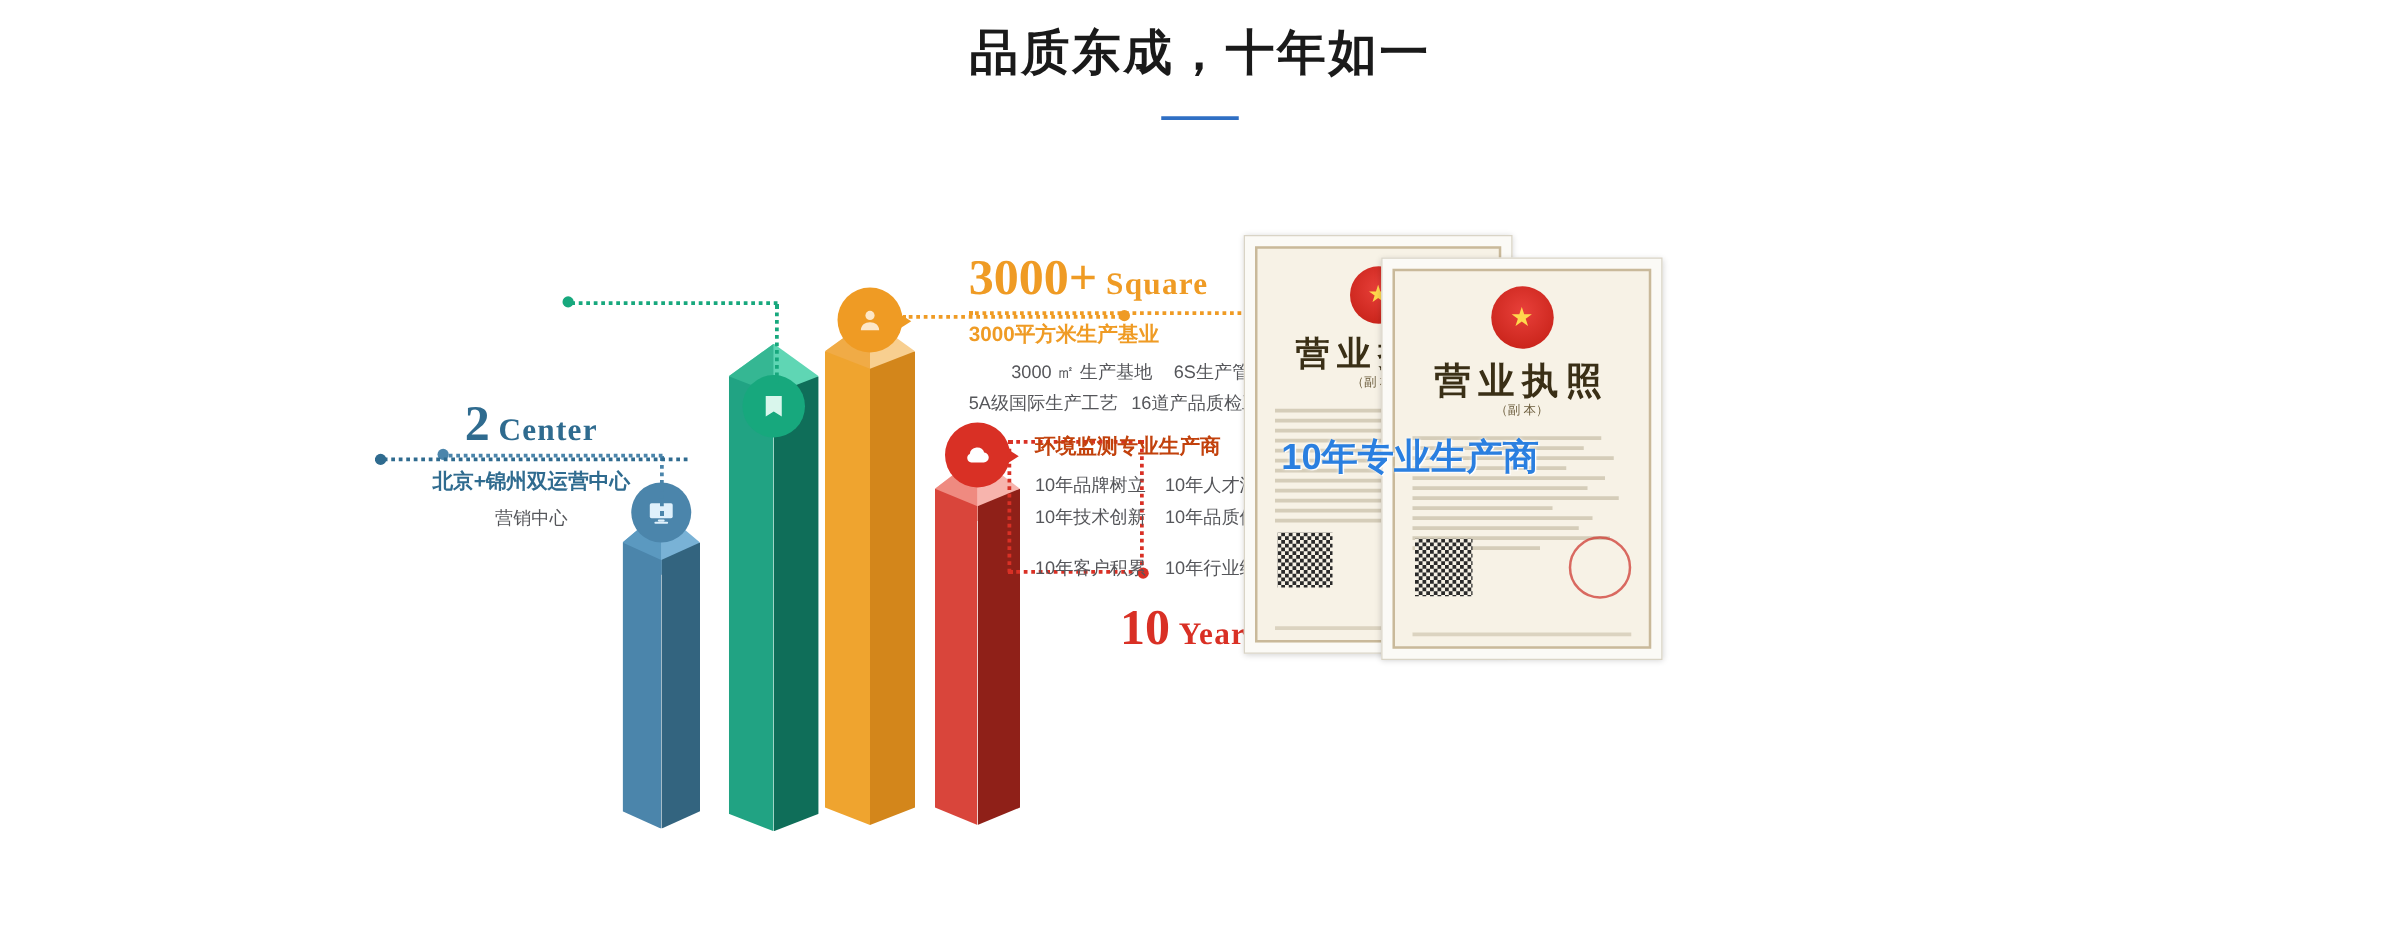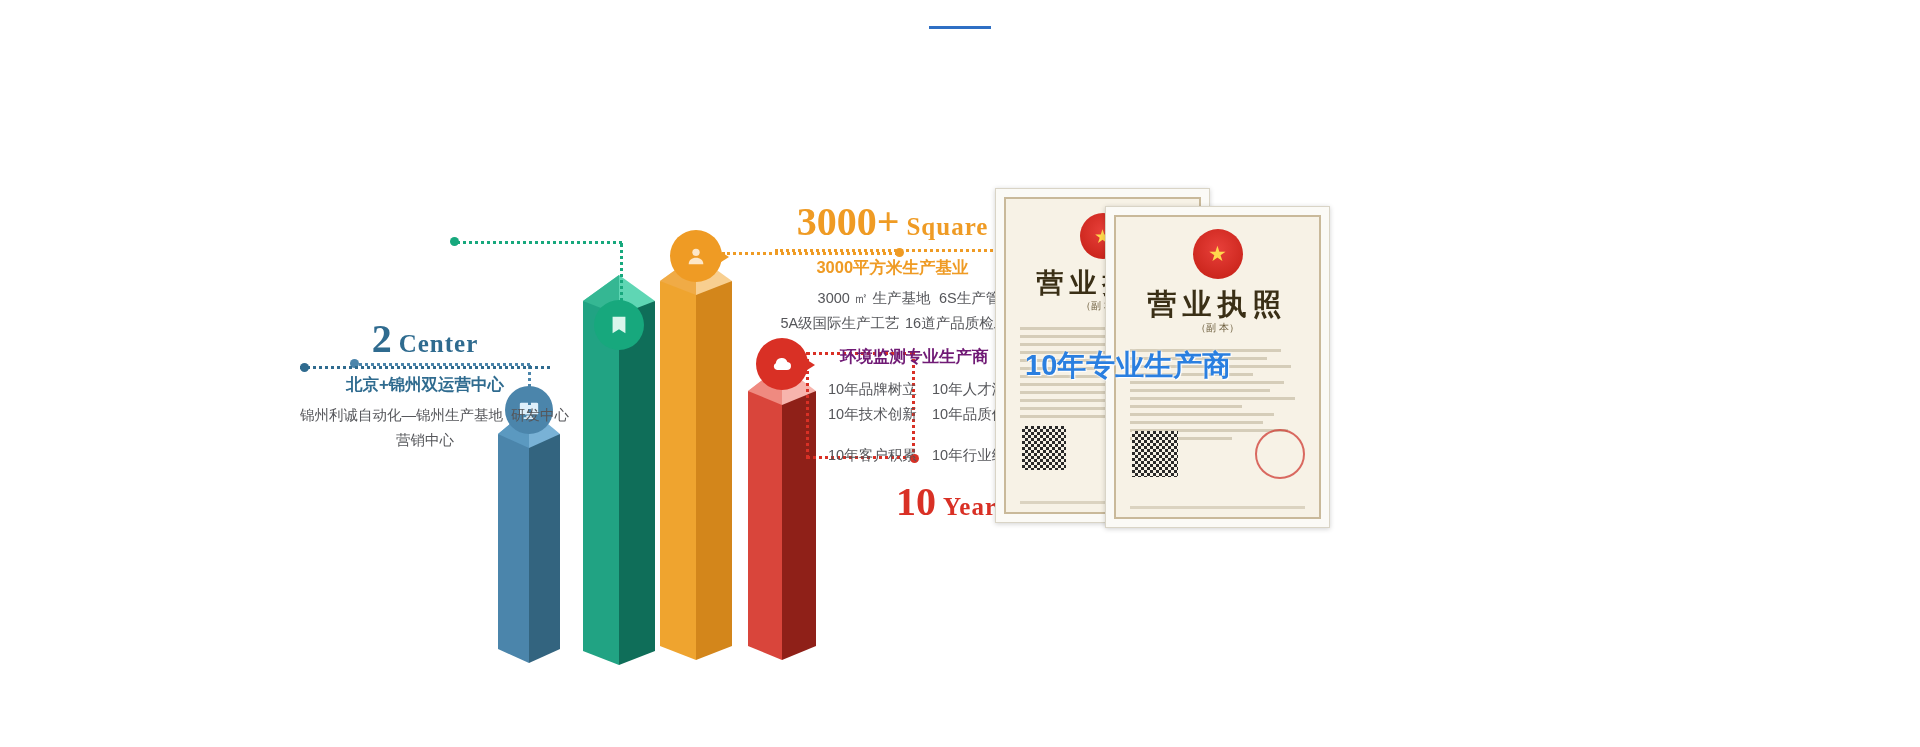--- a/index.html
+++ b/index.html
@@ -94,20 +94,21 @@
                 height: 3px; background: #b9ae93; opacity: .45; }
   .cert-overlay { position: absolute; font-weight: bold; color: #2a7fe0;
                   text-shadow: 0 0 3px #fff, 1px 1px 0 #fff; white-space: nowrap; }
 </style>
 </head>
 <body>
 
 <div id="page">
 
   <div class="hdr">
+    <div class="hdr-title">品质东成，十年如一</div>
     <div class="hdr-rule"></div>
   </div>
 
   <div class="stage">
 
     <div class="bar" style="left:498px; top:258px; width:62px; height:255px;">
       <div class="cap">
         <div class="q1" style="background:#79b2d6;"></div>
         <div class="q2" style="background:#5b99c0;"></div>
       </div>
@@ -130,21 +131,20 @@
 
     <div class="stat" style="left:300px; top:165px; width:250px; color:#2f6b8f; text-align:center;">
       <div class="big">
         <span class="num">2</span><span class="word">Center</span>
       </div>
       <div class="dashline">
           <span class="bead"></span>
         </div>
       <div class="lead">北京+锦州双运营中心</div>
       <div class="rows">
-        <div class="r"><span class="c1">锦州利诚自动化—锦州生产基地</span>&nbsp;&nbsp;<span class="c2">研发中心</span></div>
         <div class="r"><span class="c1">营销中心</span></div>
       </div>
     </div>
 
     <div class="bar" style="left:583px; top:125px; width:72px; height:390px;">
       <div class="cap">
         <div class="q1" style="background:#5fd6b4;"></div>
         <div class="q2" style="background:#35b793;"></div>
       </div>
       <div class="face-l" style="background:#21a383;"></div>
@@ -179,21 +179,21 @@
       <span style="position:absolute; right:-7px; top:20px; width:0; height:0;
                    border-top:7px solid transparent; border-bottom:7px solid transparent;
                    border-left:11px solid #ef9b24;"></span>
     </div>
 
     <div class="conn" style="left:722px; top:96px; width:180px; height:16px; color:#ef9b24;">
       <div class="h" style="left:0; top:6px; width:176px;"></div>
       <div class="dot" style="right:-2px; top:2px;"></div>
     </div>
 
-    <div class="stat" style="left:775px; top:48px; width:235px; color:#ef9b24;text-align:center;">
+    <div class="stat" style="left:775px; top:48px; width:235px; color:#ef9b24;">
       <div class="big">
         <span class="num">3000+</span><span class="word">Square</span>
       </div>
       <div class="dashline" style="position:relative;">
         <span class="bead" style="position:absolute; right:0; top:-3px;"></span>
       </div>
       <div class="lead">3000平方米生产基业</div>
       <div class="rows">
         <div class="r"><span class="c1" style="width:130px;margin-left:34px;">3000 ㎡ 生产基地</span><span class="c2">6S生产管理体系</span></div>
         <div class="r"><span class="c1" style="width:130px;">5A级国际生产工艺</span><span class="c2">16道产品质检工序</span></div>
@@ -219,21 +219,21 @@
 
     <div class="conn" style="left:806px; top:178px; width:190px; height:130px; color:#d93025;">
       <div class="h" style="left:0; top:24px; width:108px;"></div>
       <div class="v" style="left:106px; top:24px; height:106px;"></div>
       <div class="h" style="left:0; top:128px; width:108px;"></div>
       <div class="v" style="left:0; top:24px; height:106px;"></div>
       <div class="dot" style="left:104px; top:126px;"></div>
     </div>
 
     <div class="stat" style="left:828px; top:196px; width:215px;">
-      <div class="lead" style="color:#701a75;margin-left:12px;">环境监测专业生产商</div>
+      <div class="lead" style="color:#c2410c;">环境监测专业生产商</div>
       <div class="rows" style="margin-top:9px;">
         <div class="r"><span class="c1" style="width:104px;">10年品牌树立</span><span class="c2">10年人才汇聚</span></div>
         <div class="r"><span class="c1" style="width:104px;">10年技术创新</span><span class="c2">10年品质保证</span></div>
         <div class="r"><span class="c1" style="width:104px;margin-top:15px;">10年客户积累</span><span class="c2">10年行业经验</span></div>
       </div>
       <div class="big" style="color:#d93025; text-align:center; margin-top:10px; padding-left:22px;">
         <span class="num">10</span><span class="word">Year</span>
       </div>
     </div>
 

